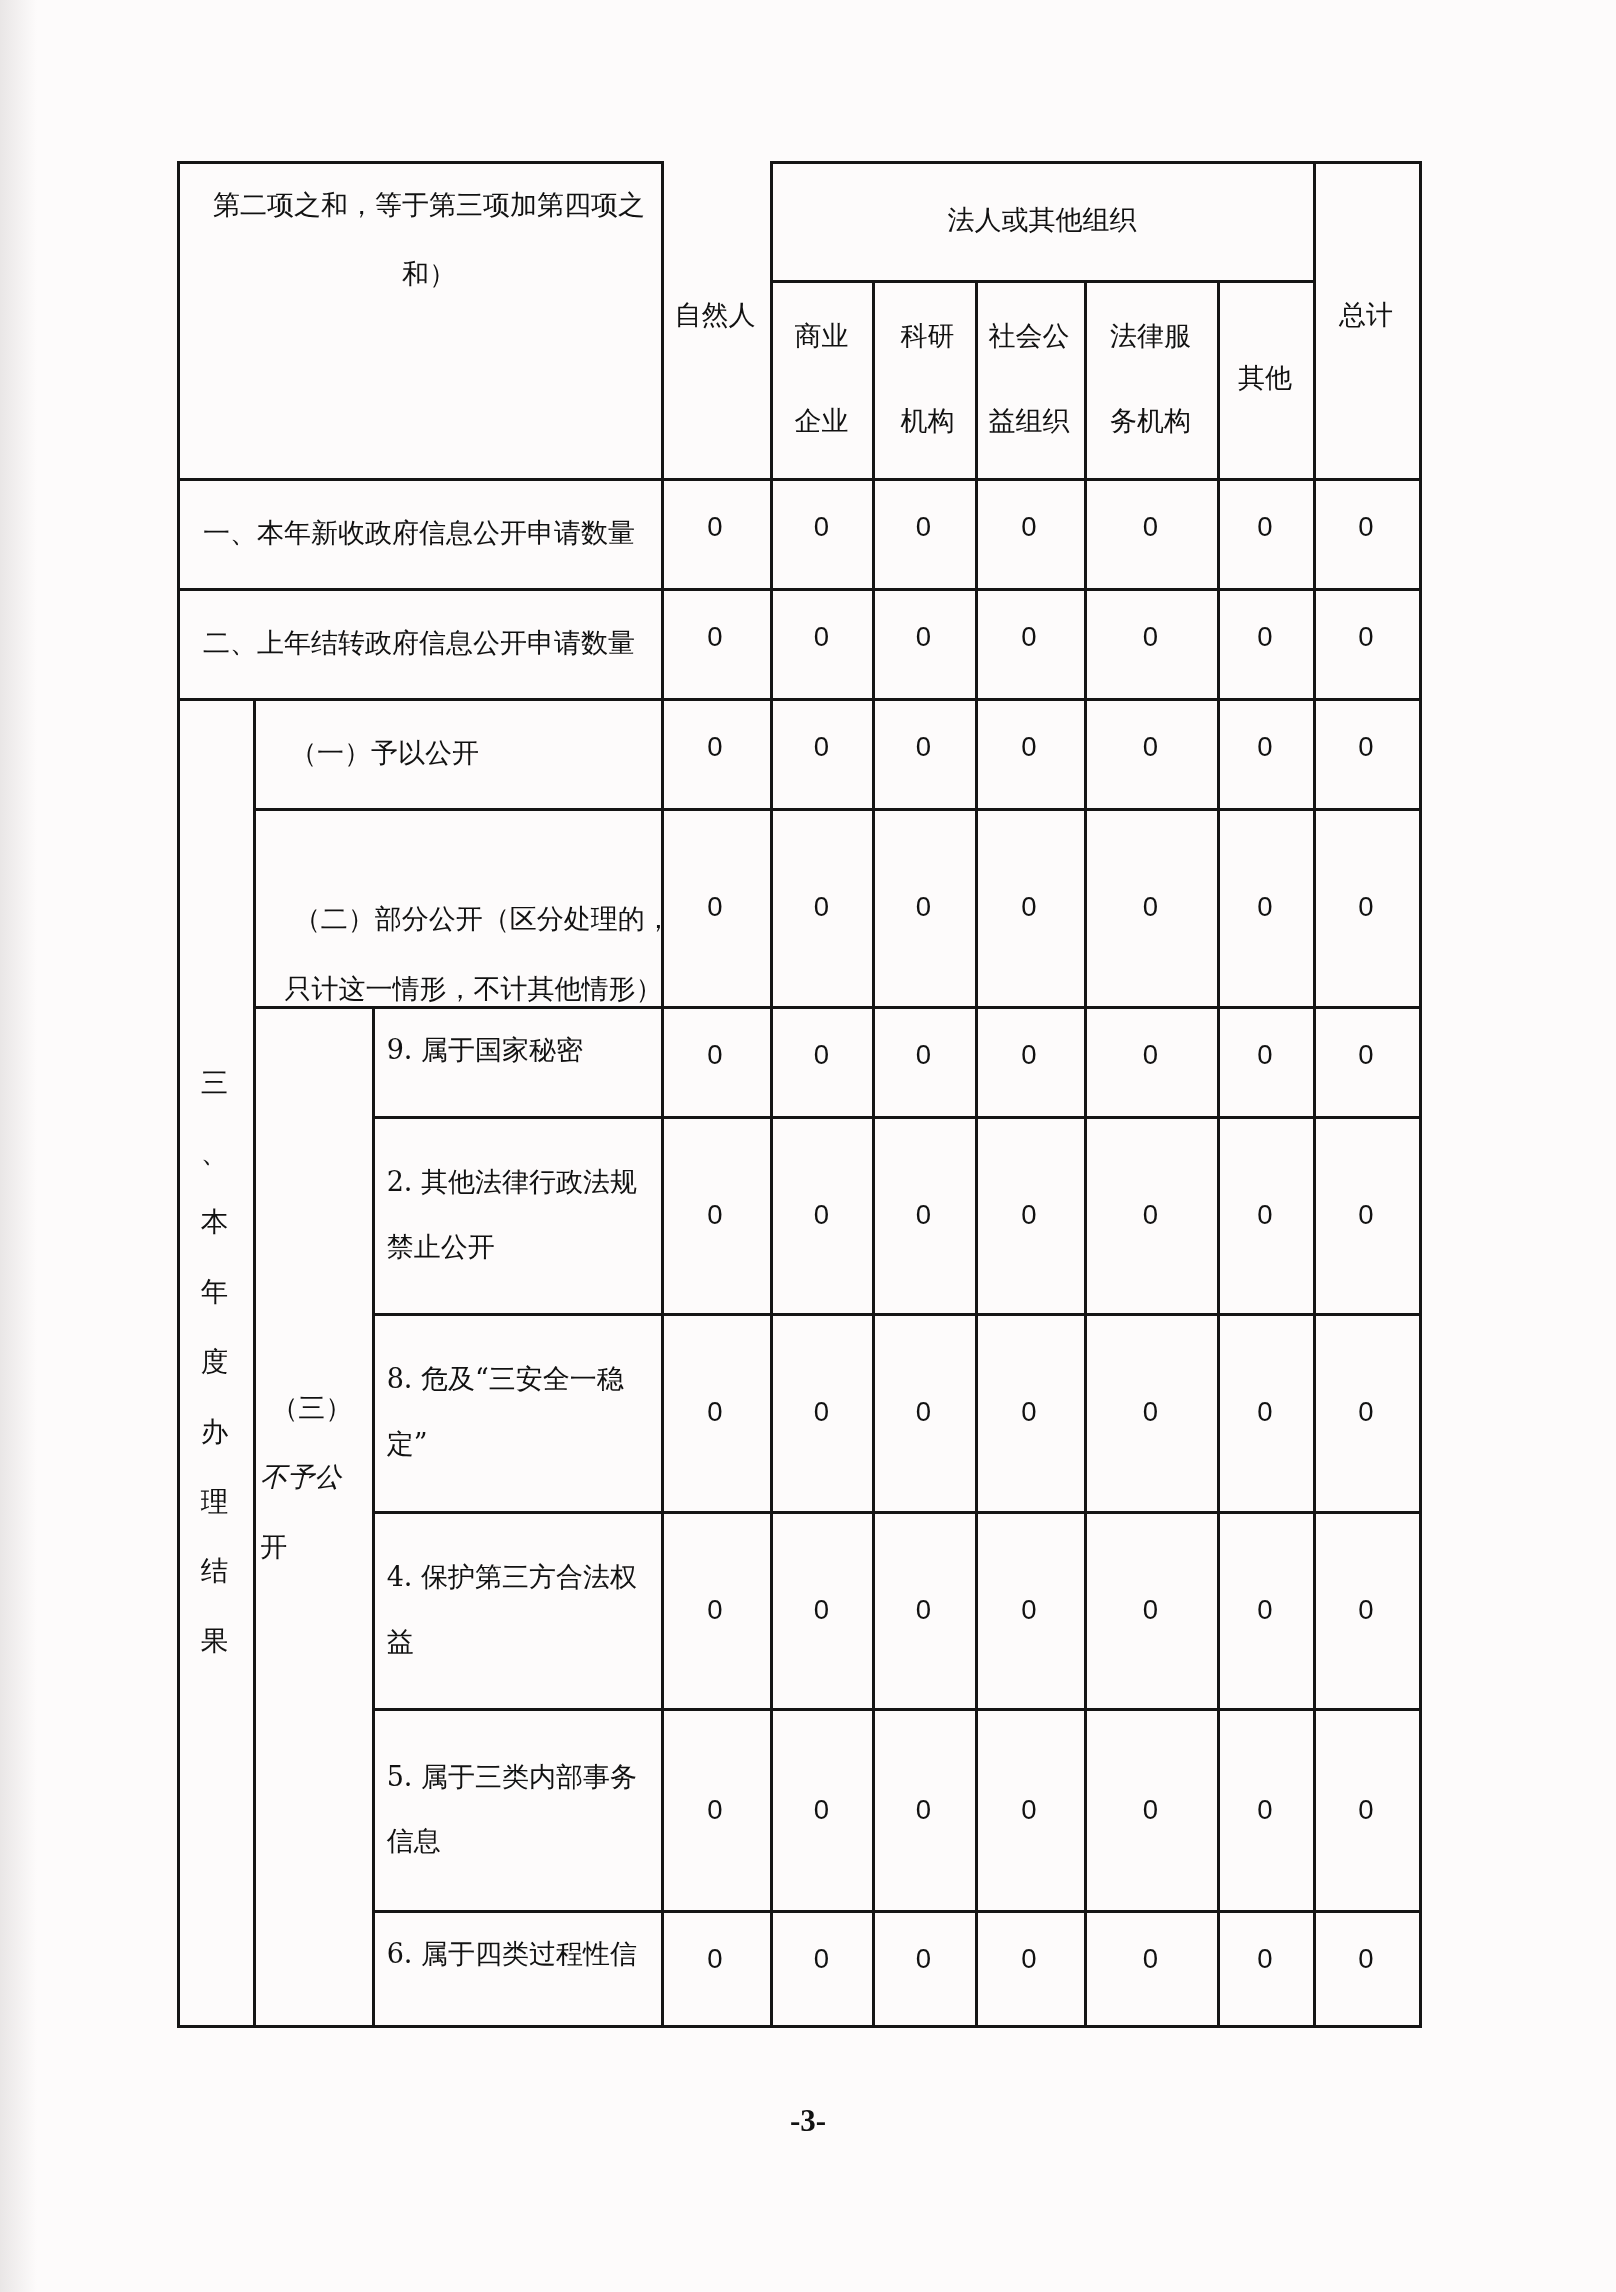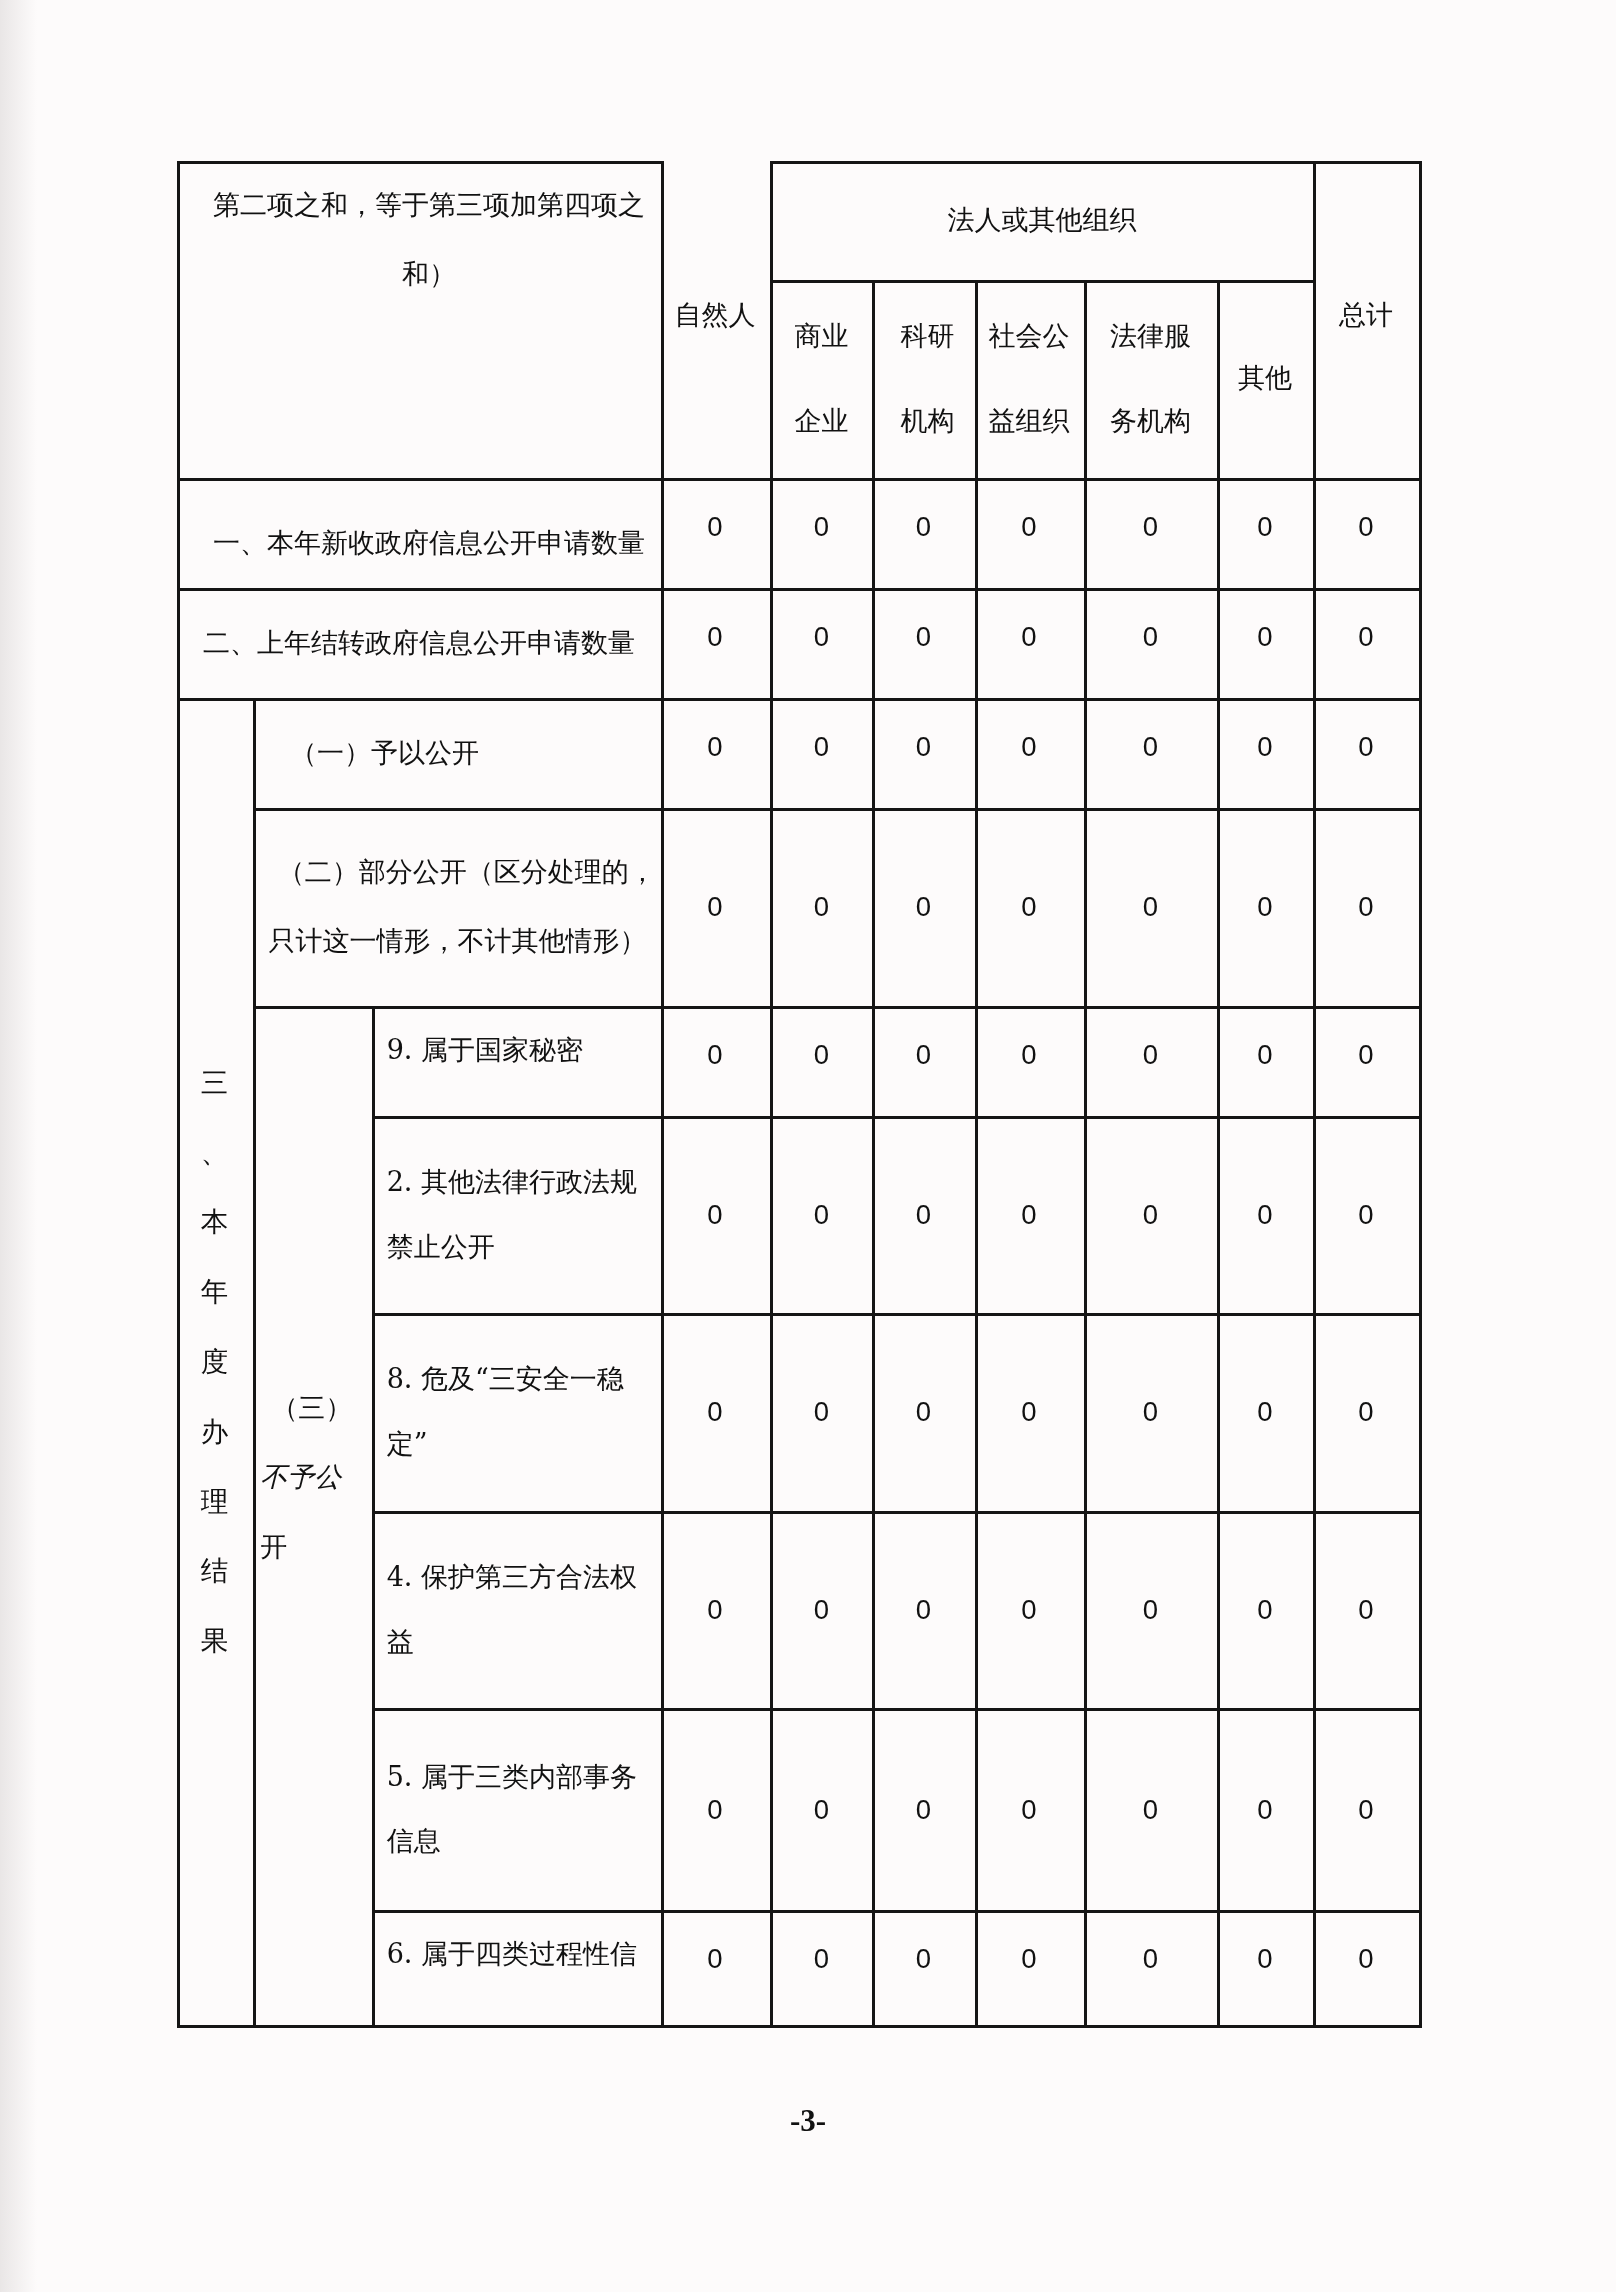--- a/index.html
+++ b/index.html
@@ -77,21 +77,21 @@
       <span>益组织</span>
   </div>
   <div class="cell two-line sans" style="left:1084px; top:280px; width:133px; height:197px;">
     <span>法律服</span>
       <span>务机构</span>
   </div>
   <div class="cell sans" style="left:1217px; top:280px; width:96px; height:197px;">
     <span>其他</span>
   </div>
 
-  <div class="cell" style="left:187px; top:478px; width:484px; height:110px;margin-top:10px;">
+  <div class="cell" style="left:177px; top:478px; width:484px; height:110px;">
     <span>一、本年新收政府信息公开申请数量</span>
   </div>
   <div id="row0-values">
       <div class="cell num" style="left: 661px; top: 478px; width: 108px; height: 110px; align-items: flex-start; padding-top: 32px;">0</div>
       <div class="cell num" style="left: 770px; top: 478px; width: 103px; height: 110px; align-items: flex-start; padding-top: 32px;">0</div>
       <div class="cell num" style="left: 872px; top: 478px; width: 103px; height: 110px; align-items: flex-start; padding-top: 32px;">0</div>
       <div class="cell num" style="left: 975px; top: 478px; width: 108px; height: 110px; align-items: flex-start; padding-top: 32px;">0</div>
       <div class="cell num" style="left: 1084px; top: 478px; width: 133px; height: 110px; align-items: flex-start; padding-top: 32px;">0</div>
       <div class="cell num" style="left: 1217px; top: 478px; width: 96px; height: 110px; align-items: flex-start; padding-top: 32px;">0</div>
       <div class="cell num" style="left: 1313px; top: 478px; width: 106px; height: 110px; align-items: flex-start; padding-top: 32px;">0</div>
@@ -128,21 +128,21 @@
   <div id="sub1-values">
       <div class="cell num" style="left: 661px; top: 698px; width: 108px; height: 110px; align-items: flex-start; padding-top: 32px;">0</div>
       <div class="cell num" style="left: 770px; top: 698px; width: 103px; height: 110px; align-items: flex-start; padding-top: 32px;">0</div>
       <div class="cell num" style="left: 872px; top: 698px; width: 103px; height: 110px; align-items: flex-start; padding-top: 32px;">0</div>
       <div class="cell num" style="left: 975px; top: 698px; width: 108px; height: 110px; align-items: flex-start; padding-top: 32px;">0</div>
       <div class="cell num" style="left: 1084px; top: 698px; width: 133px; height: 110px; align-items: flex-start; padding-top: 32px;">0</div>
       <div class="cell num" style="left: 1217px; top: 698px; width: 96px; height: 110px; align-items: flex-start; padding-top: 32px;">0</div>
       <div class="cell num" style="left: 1313px; top: 698px; width: 106px; height: 110px; align-items: flex-start; padding-top: 32px;">0</div>
     </div>
 
-  <div class="cell two-line" style="left:253px; top:808px; width:409px; height:197px;">
+  <div class="cell two-line" style="left:269px; top:808px; width:409px; height:197px;justify-content:flex-end;">
     <span style="padding-left:18.4px;">（二）部分公开（区分处理的，</span>
     <span style="margin-top:37px;">只计这一情形，不计其他情形）</span>
   </div>
   <div id="sub2-values">
       <div class="cell num" style="left: 661px; top: 808px; width: 108px; height: 197px; align-items: center; padding-top: 0px;">0</div>
       <div class="cell num" style="left: 770px; top: 808px; width: 103px; height: 197px; align-items: center; padding-top: 0px;">0</div>
       <div class="cell num" style="left: 872px; top: 808px; width: 103px; height: 197px; align-items: center; padding-top: 0px;">0</div>
       <div class="cell num" style="left: 975px; top: 808px; width: 108px; height: 197px; align-items: center; padding-top: 0px;">0</div>
       <div class="cell num" style="left: 1084px; top: 808px; width: 133px; height: 197px; align-items: center; padding-top: 0px;">0</div>
       <div class="cell num" style="left: 1217px; top: 808px; width: 96px; height: 197px; align-items: center; padding-top: 0px;">0</div>

